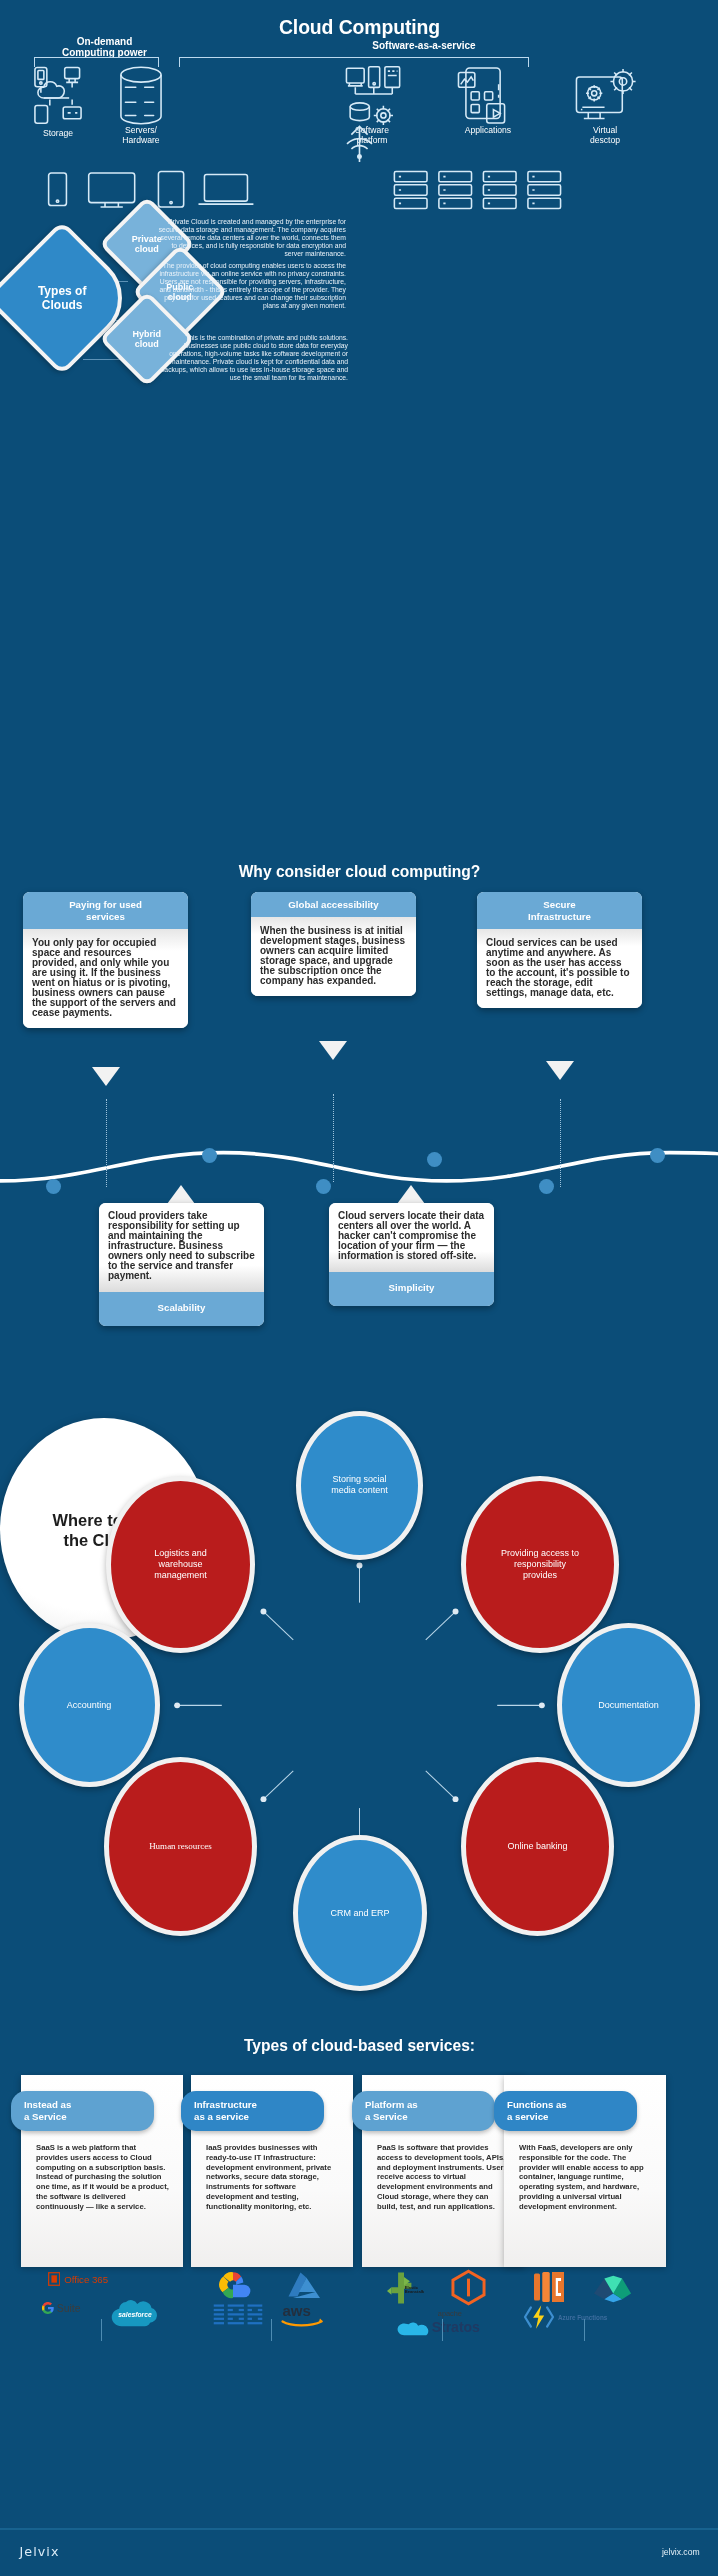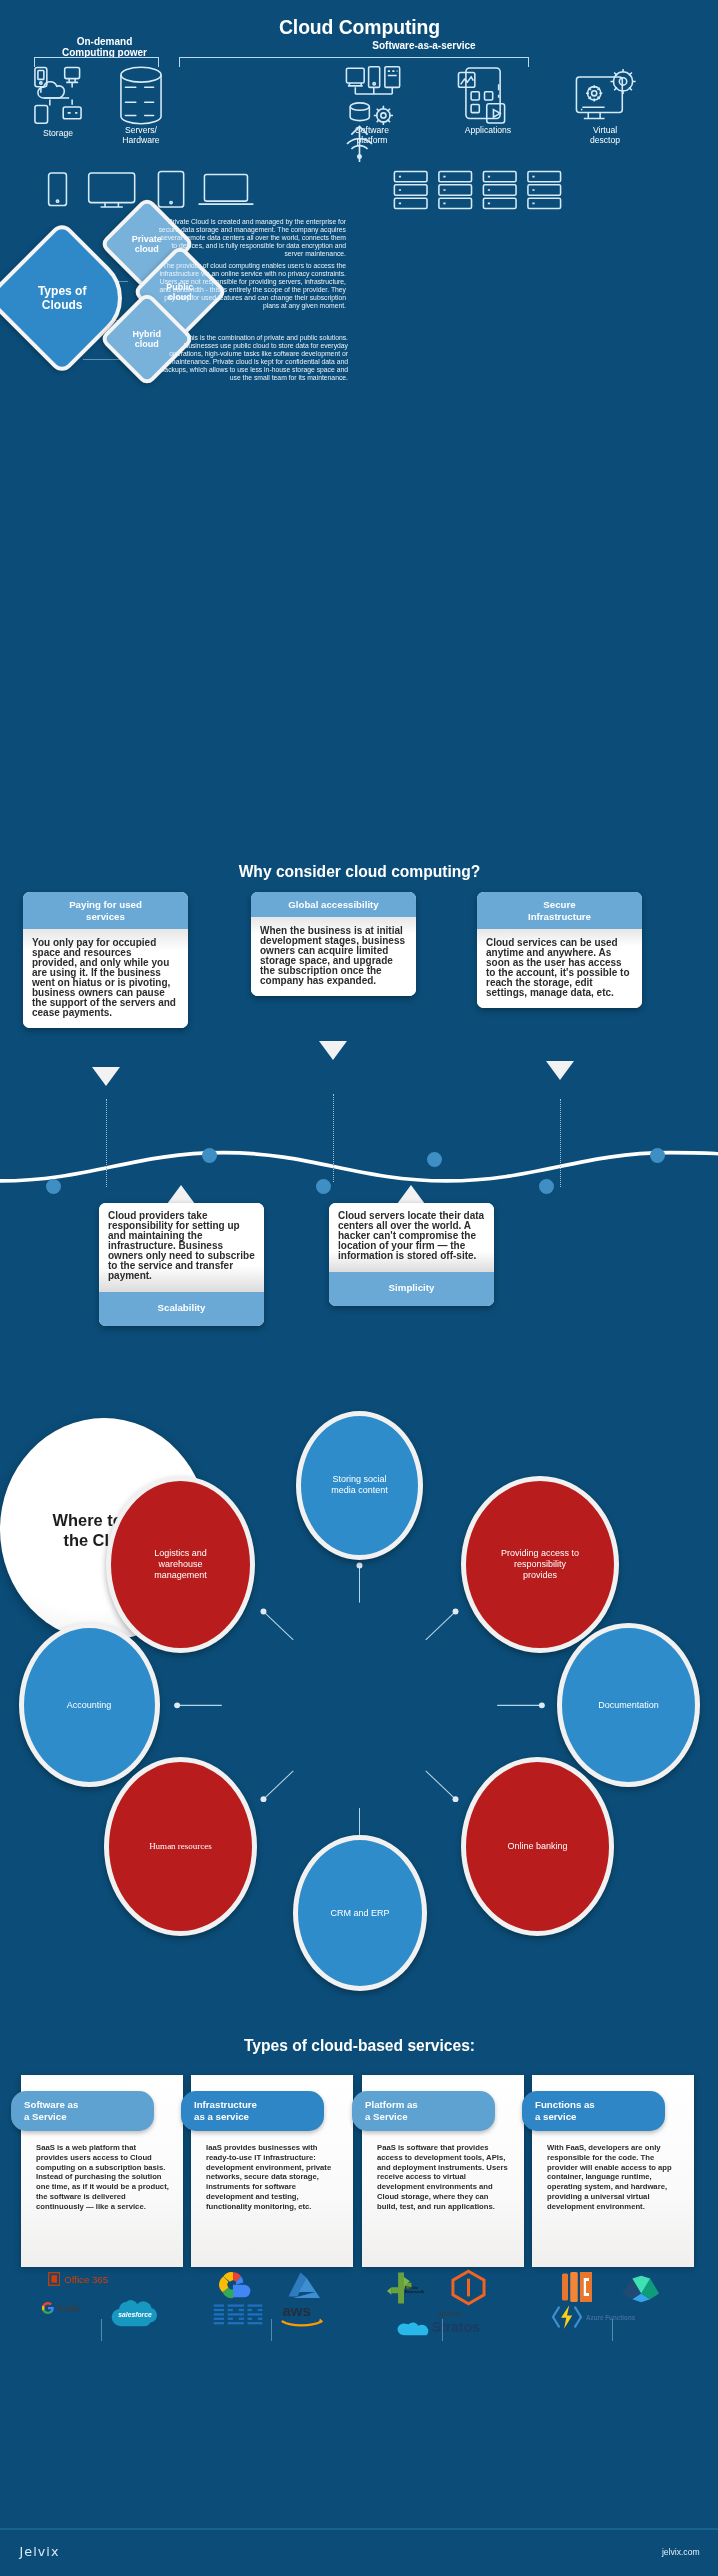--- a/index.html
+++ b/index.html
@@ -480,21 +480,21 @@
     <div class="oval dark" style="left:293px; top:417px; width:134px; height:156px;">
       <span>CRM and ERP</span>
     </div>
   </div>
 
   <div class="svc-sec">
     <div class="section-title" style="top:13.4px;">Types of cloud-based services:</div>
 
     <div class="svc-card" style="left:21px;">
       <div class="svc-tab">
-        <span>Software as</span><br>
+        <span>Instead as</span><br>
         <span>a Service</span>
       </div>
       <div class="svc-text">SaaS is  a web platform that provides users access to Cloud computing on a subscription basis. Instead of purchasing the solution one time, as if it would be a product, the software is delivered continuously — like a service.</div>
       <div class="logo-box">
         <div class="logo" style="left:16.4px; top:3px; display:flex; align-items:center; gap:3.7px;">
           <svg width="12.7" height="14" viewBox="0 0 17 19">
             <rect x="0.8" y="1" width="15" height="17" fill="none" stroke="#d83b01" stroke-width="1.6"></rect>
             <rect x="4.5" y="4.5" width="7.5" height="10" fill="#d83b01"></rect>
           </svg>
           <span style="font-size:9.7px; color:#d83b01;">Office 365</span>
@@ -602,21 +602,21 @@
           <svg width="104" height="28" viewBox="0 0 140 38">
             <text x="78" y="11" font-size="10" fill="#3a3a3a" text-anchor="middle" font-family="Liberation Sans, sans-serif">apache</text>
             <path d="M22 22a8 8 0 0 1 13 2.2A9 9 0 0 1 48 28a8 8 0 0 1-2 9H16c-5 0-9-3.6-9-8s4-8 9-8z" fill="#29b6e8"></path>
             <text x="86" y="32" font-size="19" font-weight="bold" fill="#1f3a63" text-anchor="middle" font-family="Liberation Sans, sans-serif">Stratos</text>
           </svg>
         </div>
       </div>
       <div class="svc-stem" style="left:80px; top:244px; height:22px;"></div>
     </div>
 
-    <div class="svc-card" style="left:532px;">
+    <div class="svc-card" style="left:504px;">
       <div class="svc-tab alt">
         <span>Functions as</span><br>
         <span>a service</span>
       </div>
       <div class="svc-text">With FaaS, developers are only responsible for the code. The provider will enable access to app container, language runtime, operating system, and hardware, providing a universal virtual development environment.</div>
       <div class="logo-box">
         <div class="logo" style="left:16.4px; top:0;">
           <svg width="39" height="36" viewBox="0 0 52 48">
             <rect x="4" y="6" width="8" height="36" rx="2" fill="#e8762d"></rect>
             <rect x="15" y="4" width="10" height="40" rx="2" fill="#f58536"></rect>

